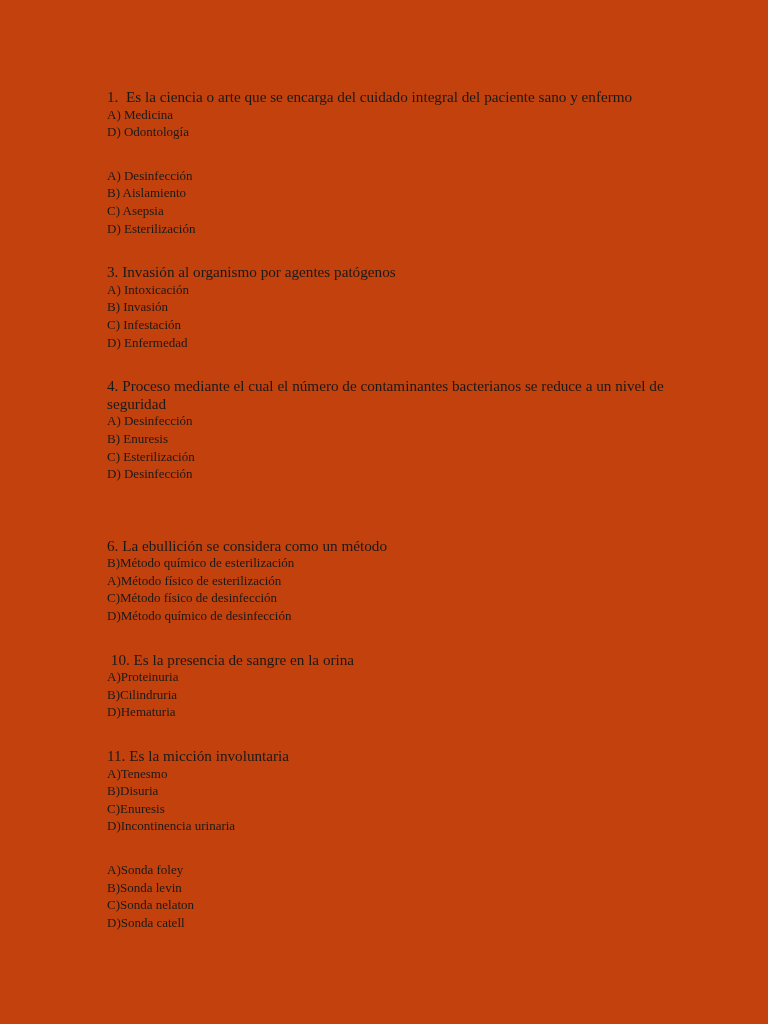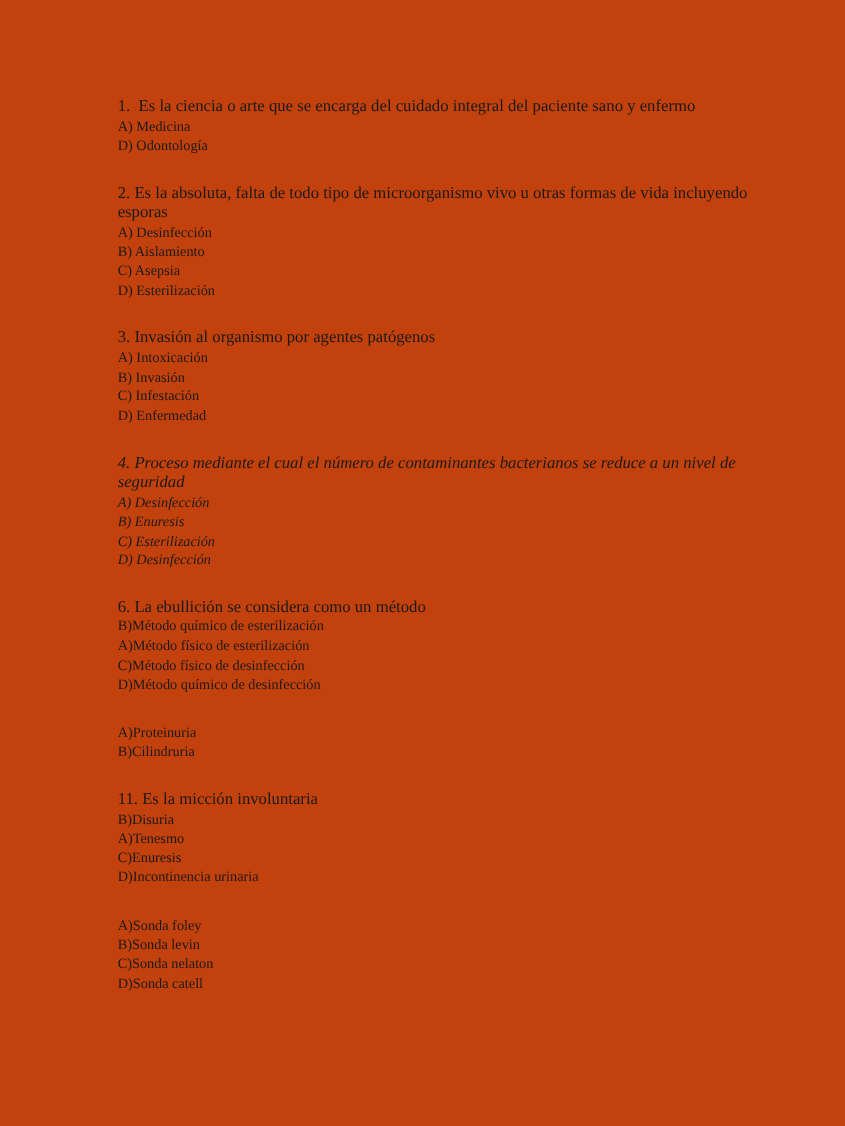--- a/index.html
+++ b/index.html
@@ -19,22 +19,21 @@
     width: 768px;
     height: 1024px;
     background: #c2410c;
     box-sizing: border-box;
     padding: 88px 60px 0 107px;
   }
   .question-block {
     margin: 0 0 26px 0;
   }
   .question-block.extra-gap {
-    margin-bottom: 25px;
-    font-style: italic;
+    margin-bottom: 54px;
   }
   .q-stem {
     font-size: 15.2px;
     line-height: 17.6px;
     white-space: pre-wrap;
     margin: 0;
     text-align: left;
   }
   .q-option {
     font-size: 13px;
@@ -54,21 +53,20 @@
 <div class="page">
   <div id="questions-container">
       <div class="question-block">
         <p class="q-stem">1.  Es la ciencia o arte que se encarga del cuidado integral del paciente sano y enfermo</p>
         <ul class="q-options">
           <li class="q-option">A) Medicina</li>
           <li class="q-option">D) Odontología</li>
         </ul>
       </div>
       <div class="question-block">
-        <p class="q-stem">2. Es la absoluta, falta de todo tipo de microorganismo vivo u otras formas de vida incluyendo  esporas</p>
         <ul class="q-options">
           <li class="q-option">A) Desinfección</li>
           <li class="q-option">B) Aislamiento</li>
           <li class="q-option">C) Asepsia</li>
           <li class="q-option">D) Esterilización</li>
         </ul>
       </div>
       <div class="question-block">
         <p class="q-stem">3. Invasión al organismo por agentes patógenos</p>
         <ul class="q-options">
@@ -90,30 +88,32 @@
       <div class="question-block">
         <p class="q-stem">6. La ebullición se considera como un método</p>
         <ul class="q-options">
           <li class="q-option">B)Método químico de esterilización</li>
           <li class="q-option">A)Método físico de esterilización</li>
           <li class="q-option">C)Método físico de desinfección</li>
           <li class="q-option">D)Método químico de desinfección</li>
         </ul>
       </div>
       <div class="question-block">
+        <p class="q-stem"> 10. Es la presencia de sangre en la orina</p>
         <ul class="q-options">
           <li class="q-option">A)Proteinuria</li>
           <li class="q-option">B)Cilindruria</li>
+          <li class="q-option">D)Hematuria</li>
         </ul>
       </div>
       <div class="question-block">
         <p class="q-stem">11. Es la micción involuntaria</p>
         <ul class="q-options">
+          <li class="q-option">A)Tenesmo</li>
           <li class="q-option">B)Disuria</li>
-          <li class="q-option">A)Tenesmo</li>
           <li class="q-option">C)Enuresis</li>
           <li class="q-option">D)Incontinencia urinaria</li>
         </ul>
       </div>
       <div class="question-block">
         <ul class="q-options">
           <li class="q-option">A)Sonda foley</li>
           <li class="q-option">B)Sonda levin</li>
           <li class="q-option">C)Sonda nelaton</li>
           <li class="q-option">D)Sonda catell</li>

